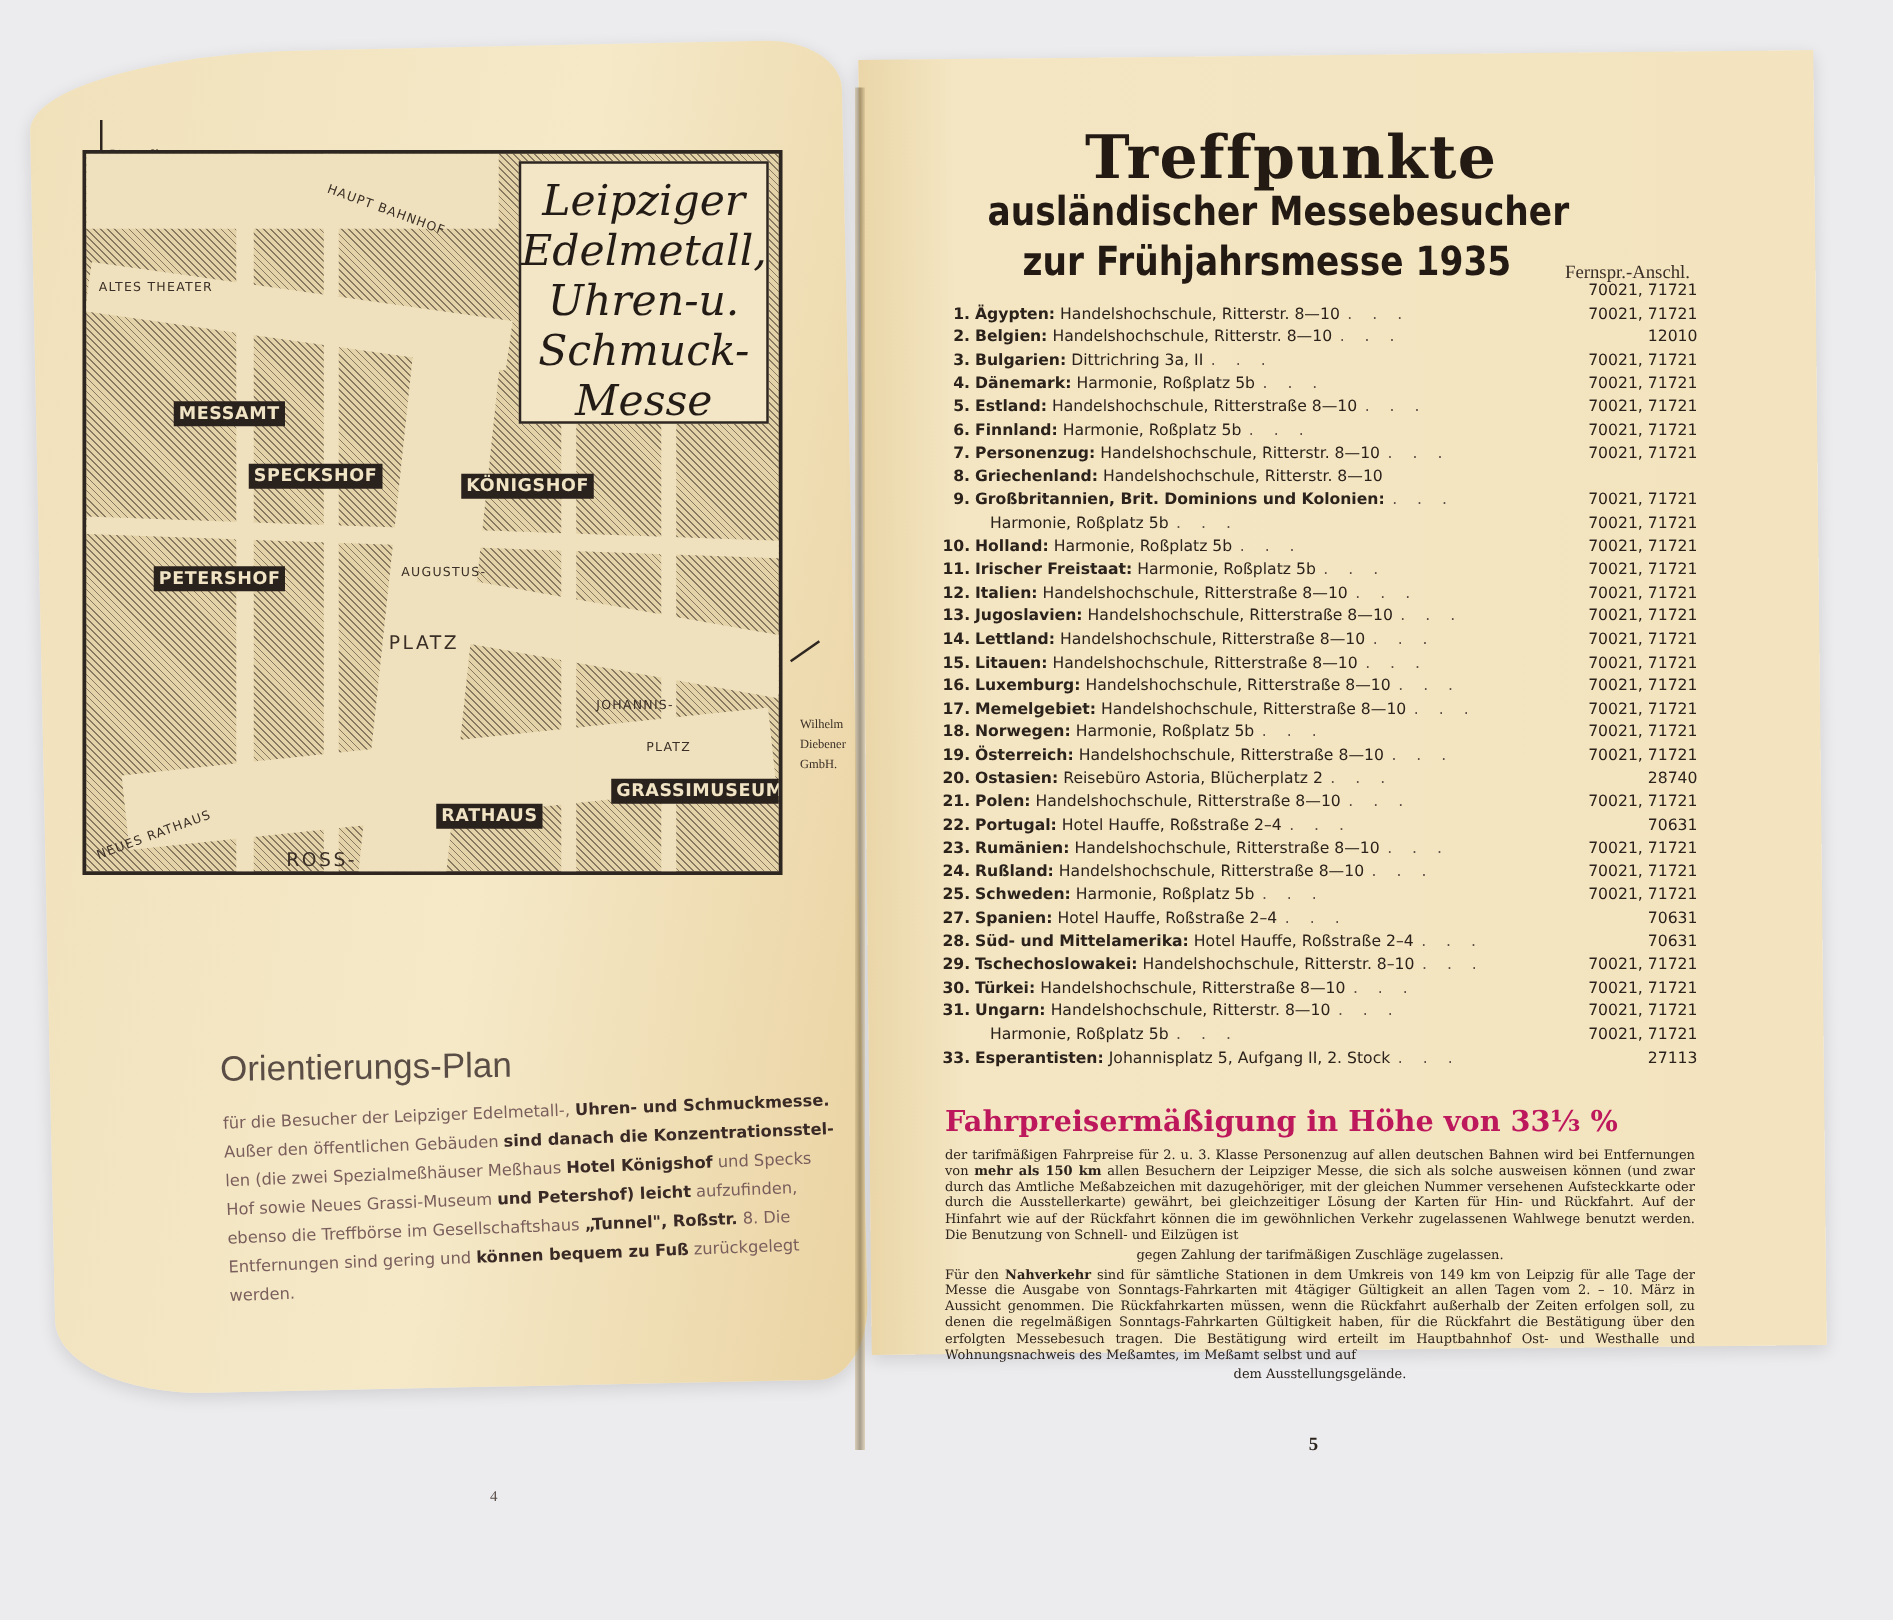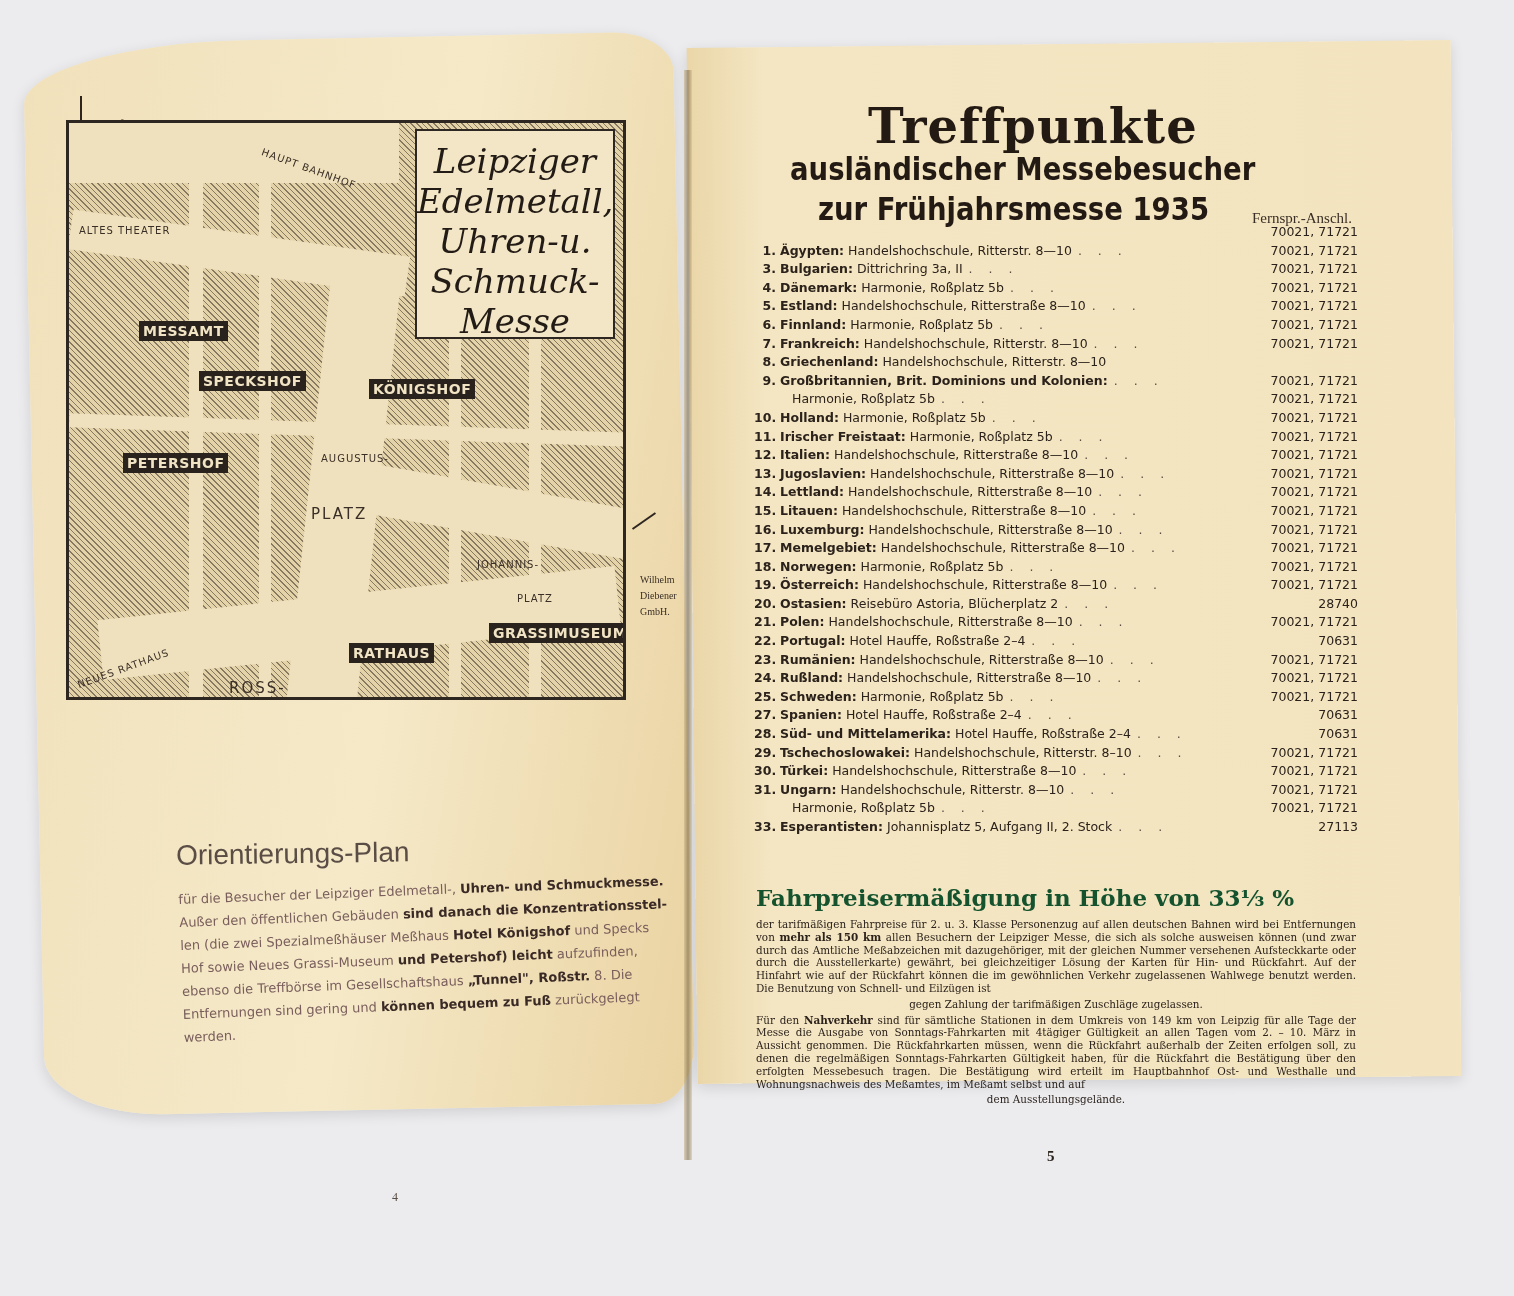--- a/index.html
+++ b/index.html
@@ -79,21 +79,21 @@
 
   #list { position:absolute; left:754px; top:224px; width:604px; }
   .row { position:relative; height:18.6px; font-size:12.5px; color:#2b221b; font-family:"DejaVu Sans", sans-serif; white-space:nowrap; }
   .row .num { display:inline-block; width:22px; text-align:right; font-weight:bold; }
   .row .country { font-weight:bold; margin-left:4px; }
   .row .addr { margin-left:4px; }
   .row .dots { color:#5a4d45; letter-spacing:6px; margin-left:6px; }
   .row .phone { position:absolute; right:0; top:0; font-family:"DejaVu Sans", sans-serif; }
   .row.cont .addr { margin-left:38px; }
 
-  .fare-title { position:absolute; left:756px; top:884px; font-size:23px; font-weight:bold; color:#14532d; font-family:"DejaVu Serif", serif; }
+  .fare-title { position:absolute; left:756px; top:884px; font-size:23px; font-weight:bold; color:#be185d; font-family:"DejaVu Serif", serif; }
   .fare-body {
     position:absolute; left:756px; top:918px; width:600px; font-size:10.4px; line-height:12.8px;
     color:#2b221b; font-family:"DejaVu Serif", serif; text-align:justify;
   }
   .fare-body p { margin:0 0 3px 0; }
   .fare-body .center { text-align:center; }
   .page-no-right { position:absolute; left:1047px; top:1148px; font-size:15px; color:#2b221b; font-weight:bold; font-family:"Liberation Serif", serif; }
 </style>
 </head>
 <body>
@@ -165,25 +165,26 @@
 <div class="page-no-left">4</div>
 
 <div class="r-title">Treffpunkte</div>
 <div class="r-sub1">ausländischer Messebesucher</div>
 <div class="r-sub2">zur Frühjahrsmesse 1935</div>
 <div class="r-phonehdr">Fernspr.-Anschl.</div>
 
 <div id="list">
   <div class="row"><span class="num"></span><span class="phone">70021, 71721</span></div>
 <div class="row"><span class="num">1.</span><span class="country">Ägypten:</span><span class="addr">Handelshochschule, Ritterstr. 8—10</span><span class="dots">. . .</span><span class="phone">70021, 71721</span></div>
+    <div class="row"><span class="num">2.</span><span class="country">Belgien:</span><span class="addr">Handelshochschule, Ritterstr. 8—10</span><span class="dots">. . .</span><span class="phone">12010</span></div>
     <div class="row"><span class="num">3.</span><span class="country">Bulgarien:</span><span class="addr">Dittrichring 3a, II</span><span class="dots">. . .</span><span class="phone">70021, 71721</span></div>
     <div class="row"><span class="num">4.</span><span class="country">Dänemark:</span><span class="addr">Harmonie, Roßplatz 5b</span><span class="dots">. . .</span><span class="phone">70021, 71721</span></div>
     <div class="row"><span class="num">5.</span><span class="country">Estland:</span><span class="addr">Handelshochschule, Ritterstraße 8—10</span><span class="dots">. . .</span><span class="phone">70021, 71721</span></div>
     <div class="row"><span class="num">6.</span><span class="country">Finnland:</span><span class="addr">Harmonie, Roßplatz 5b</span><span class="dots">. . .</span><span class="phone">70021, 71721</span></div>
-    <div class="row"><span class="num">7.</span><span class="country">Frankreich:</span><span class="addr">Handelshochschule, Ritterstr. 8—10</span><span class="dots">. . .</span><span class="phone">70021, 71721</span></div>
+    <div class="row"><span class="num">7.</span><span class="country">Personenzug:</span><span class="addr">Handelshochschule, Ritterstr. 8—10</span><span class="dots">. . .</span><span class="phone">70021, 71721</span></div>
     <div class="row"><span class="num">8.</span><span class="country">Griechenland:</span><span class="addr">Handelshochschule, Ritterstr. 8—10</span></div>
     <div class="row"><span class="num">9.</span><span class="country">Großbritannien, Brit. Dominions und Kolonien:</span><span class="dots">. . .</span><span class="phone">70021, 71721</span></div>
     <div class="row cont"><span class="addr">Harmonie, Roßplatz 5b</span><span class="dots">. . .</span><span class="phone">70021, 71721</span></div>
     <div class="row"><span class="num">10.</span><span class="country">Holland:</span><span class="addr">Harmonie, Roßplatz 5b</span><span class="dots">. . .</span><span class="phone">70021, 71721</span></div>
     <div class="row"><span class="num">11.</span><span class="country">Irischer Freistaat:</span><span class="addr">Harmonie, Roßplatz 5b</span><span class="dots">. . .</span><span class="phone">70021, 71721</span></div>
     <div class="row"><span class="num">12.</span><span class="country">Italien:</span><span class="addr">Handelshochschule, Ritterstraße 8—10</span><span class="dots">. . .</span><span class="phone">70021, 71721</span></div>
     <div class="row"><span class="num">13.</span><span class="country">Jugoslavien:</span><span class="addr">Handelshochschule, Ritterstraße 8—10</span><span class="dots">. . .</span><span class="phone">70021, 71721</span></div>
     <div class="row"><span class="num">14.</span><span class="country">Lettland:</span><span class="addr">Handelshochschule, Ritterstraße 8—10</span><span class="dots">. . .</span><span class="phone">70021, 71721</span></div>
     <div class="row"><span class="num">15.</span><span class="country">Litauen:</span><span class="addr">Handelshochschule, Ritterstraße 8—10</span><span class="dots">. . .</span><span class="phone">70021, 71721</span></div>
     <div class="row"><span class="num">16.</span><span class="country">Luxemburg:</span><span class="addr">Handelshochschule, Ritterstraße 8—10</span><span class="dots">. . .</span><span class="phone">70021, 71721</span></div>

